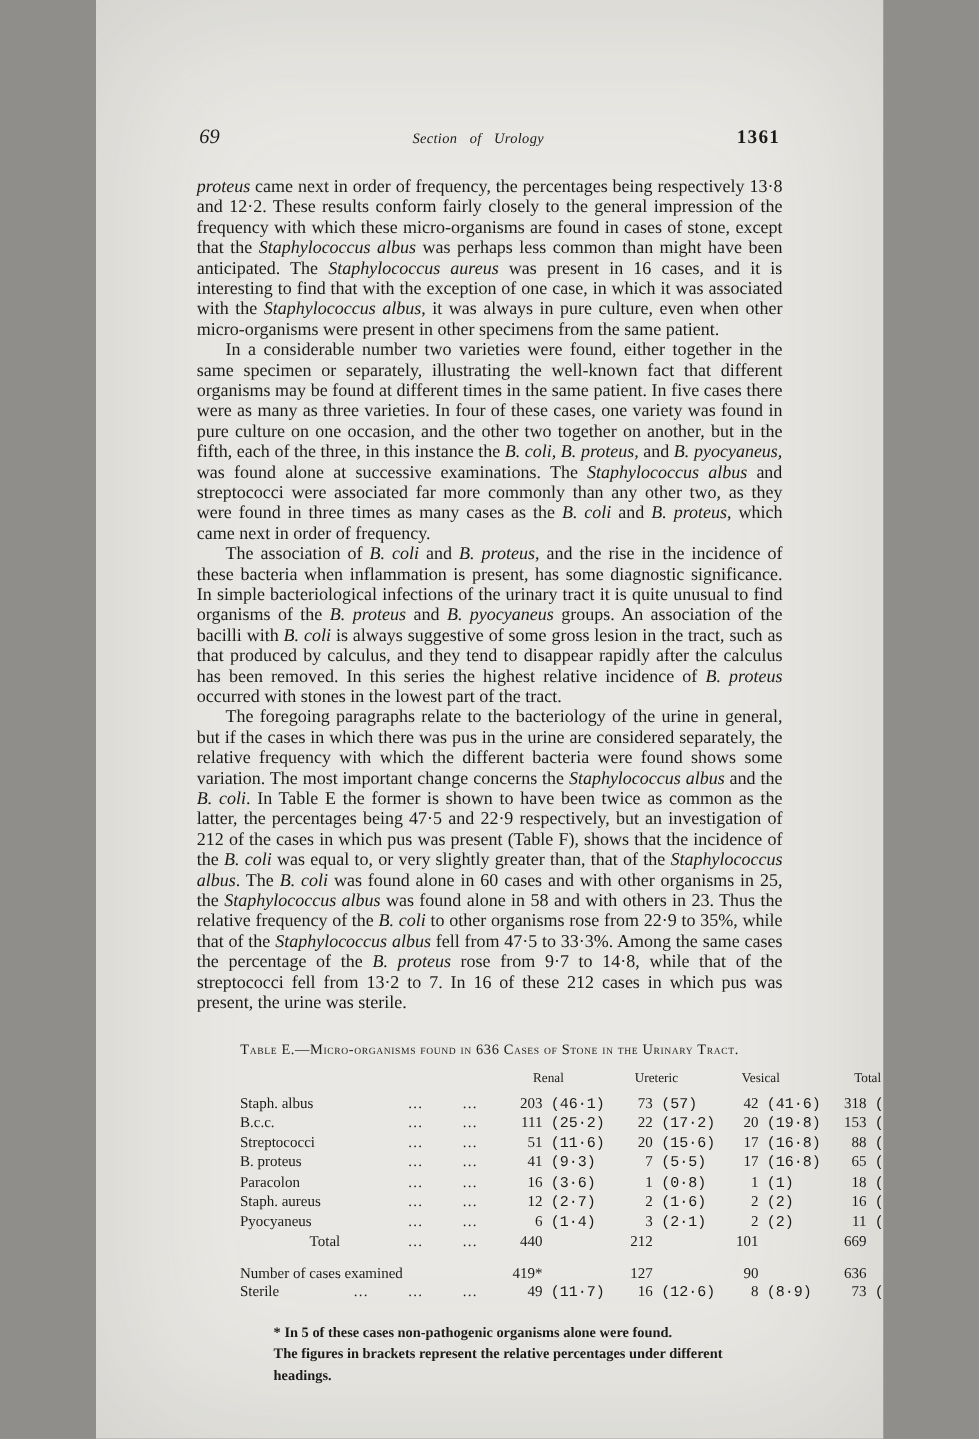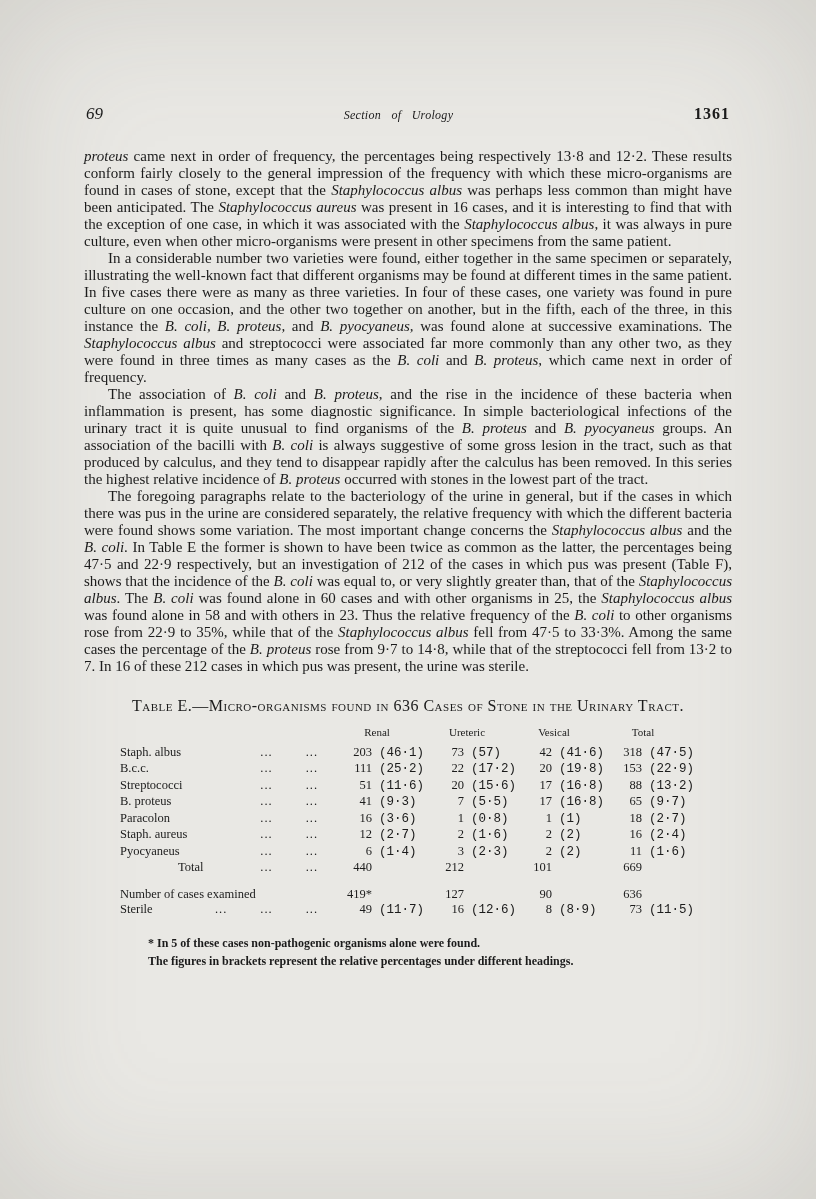--- a/index.html
+++ b/index.html
@@ -1,18 +1,18 @@
 <!DOCTYPE html>
 <html><head>
 <meta charset="utf-8">
 <style>
   * { margin:0; padding:0; box-sizing:border-box; }
   html,body { background:#8f8e8b; }
   .page {
-    width:816px; height:1199px;
+    width:656px; height:1199px;
     margin:0 auto;
     background:#e9e8e4;
     color:#1b1b1b;
     font-family:"Liberation Serif","DejaVu Serif",serif;
     padding:104px 84px 0 84px;
     position:relative;
     box-shadow: inset 0 0 140px rgba(110,105,95,0.20);
     overflow:hidden;
   }
   
@@ -24,21 +24,21 @@
   .running-title { font-style:italic; font-size:12px; word-spacing:7px; letter-spacing:0.3px; }
   .pnum-right { font-weight:bold; font-size:16px; letter-spacing:1px; }
   
   .body-text { font-size:15px; line-height:17px; text-align:justify; }
   .para { margin:0; }
   .para.indent { text-indent:24px; }
   .para i { font-style:italic; }
   
   .table-block { margin-top:22px; }
   .table-title {
-    font-size:16px; font-variant:small-caps; letter-spacing:0.5px;
+    font-size:12px; font-variant:small-caps; letter-spacing:0.5px;
     text-align:center; margin-bottom:10px;margin-top:13px;
   }
   table.results-table {
     border-collapse:collapse; table-layout:fixed;
     width:570px; margin-left:36px;
     font-size:12.5px;
   }
   .results-table th, .results-table td {
     padding:0; line-height:15.5px; font-weight:normal; vertical-align:baseline;
   }
@@ -179,21 +179,21 @@
             <td class="cell-pct">(2·4)</td>
           </tr>
           <tr>
             <td class="cell-label">
               <span>Pyocyaneus</span>
               <span class="dots">...        ...</span>
             </td>
             <td class="cell-num">6</td>
             <td class="cell-pct">(1·4)</td>
             <td class="cell-num">3</td>
-            <td class="cell-pct">(2·3)</td>
+            <td class="cell-pct">(2·1)</td>
             <td class="cell-num">2</td>
             <td class="cell-pct">(2)</td>
             <td class="cell-num">11</td>
             <td class="cell-pct">(1·6)</td>
           </tr>
           <tr>
             <td class="cell-label indent">
               <span>Total</span>
               <span class="dots">...        ...</span>
             </td>

